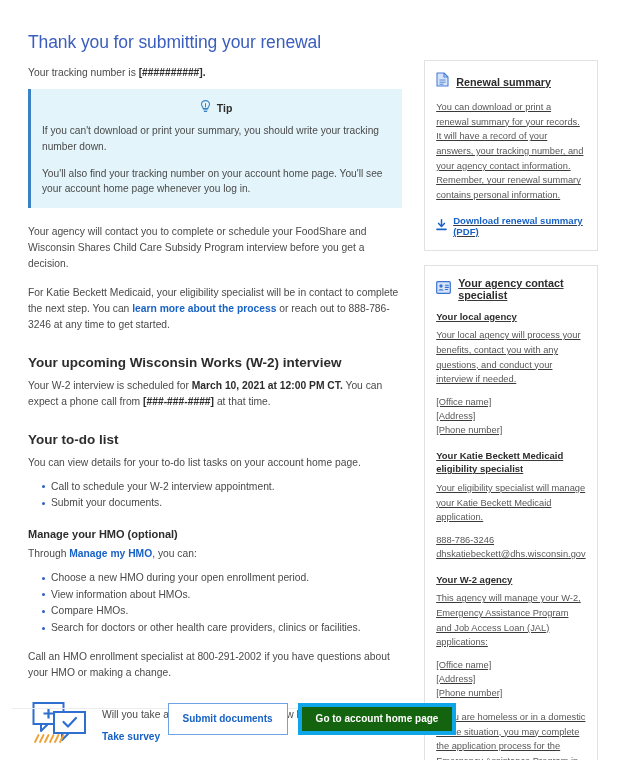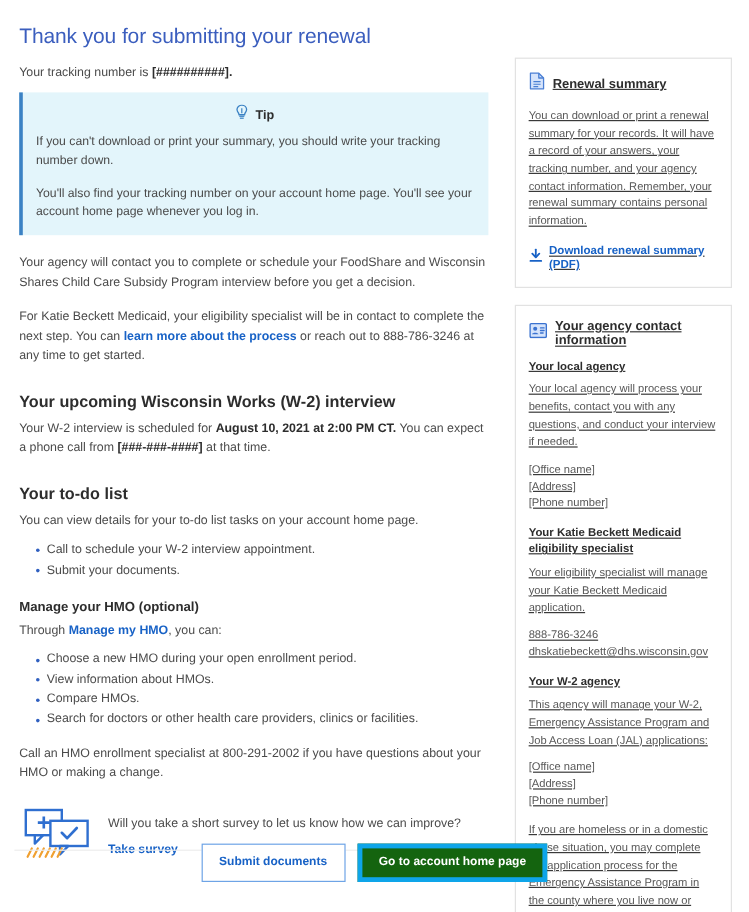--- a/index.html
+++ b/index.html
@@ -10,21 +10,21 @@
   body {
     width: 624px; height: 760px;
     font-family: "Liberation Sans", sans-serif;
     color: #3a3a3a;
     position: relative;
     overflow: hidden;
   }
   .page {
     width: 624px; height: 760px;
     position: relative;
-    padding: 4px;
+    padding: 16px;
   }
   .columns {
     display: flex;
     align-items: flex-start;
   }
   .col-main {
     width: 420px;
     padding: 12px 12px 0 12px;
   }
   .col-side {
@@ -255,21 +255,21 @@
         </div>
         <p>If you can't download or print your summary, you should write your tracking number down.</p>
         <p>You'll also find your tracking number on your account home page. You'll see your account home page whenever you log in.</p>
       </div>
 
       <p class="body-text">Your agency will contact you to complete or schedule your FoodShare and Wisconsin Shares Child Care Subsidy Program interview before you get a decision.</p>
 
       <p class="body-text"><span>For Katie Beckett Medicaid, your eligibility specialist will be in contact to complete the next step. You can </span><a class="link" href="#">learn more about the process</a><span> or reach out to 888-786-3246 at any time to get started.</span></p>
 
       <h2 class="section-title">Your upcoming Wisconsin Works (W-2) interview</h2>
-      <p class="body-text"><span>Your W-2 interview is scheduled for </span><strong>August 10, 2021 at 2:00 PM CT.</strong><span> You can expect a phone call from </span><strong>[###-###-####]</strong><span> at that time.</span></p>
+      <p class="body-text"><span>Your W-2 interview is scheduled for </span><strong>March 10, 2021 at 12:00 PM CT.</strong><span> You can expect a phone call from </span><strong>[###-###-####]</strong><span> at that time.</span></p>
 
       <h2 class="section-title">Your to-do list</h2>
       <p class="body-text tight">You can view details for your to-do list tasks on your account home page.</p>
       <ul class="bullets">
         <li>Call to schedule your W-2 interview appointment.</li>
         <li>Submit your documents.</li>
       </ul>
 
       <h3 class="sub-title">Manage your HMO (optional)</h3>
       <p class="body-text tight"><span>Through </span><a class="link-reg" href="#">Manage my HMO</a><span>, you can:</span></p>
@@ -340,21 +340,21 @@
       <div class="card">
         <div class="card-head">
           <span>
             <svg width="15" height="13" viewBox="0 0 15 13">
               <rect x="0.7" y="0.7" width="13.6" height="11.6" rx="1" fill="#d6e4fb" stroke="#3a72d0" stroke-width="1.2"></rect>
               <circle cx="5" cy="5" r="1.7" fill="#3a72d0"></circle>
               <path d="M2.3 9.6 C2.8 7.9 7.2 7.9 7.7 9.6 Z" fill="#3a72d0"></path>
               <path d="M9.4 4.3 H12.4 M9.4 6.4 H12.4 M9.4 8.5 H11.6" stroke="#3a72d0" stroke-width="1.1" stroke-linecap="round"></path>
             </svg>
           </span>
-          <span class="card-title">Your agency contact information</span>
+          <span class="card-title">Your agency contact specialist</span>
         </div>
 
         <h4 class="first">Your local agency</h4>
         <p>Your local agency will process your benefits, contact you with any questions, and conduct your interview if needed.</p>
         <div class="addr-block" style="white-space:pre-line;">[Office name]
 [Address]
 [Phone number]</div>
 
         <h4>Your Katie Beckett Medicaid eligibility specialist</h4>
         <p>Your eligibility specialist will manage your Katie Beckett Medicaid application.</p>

